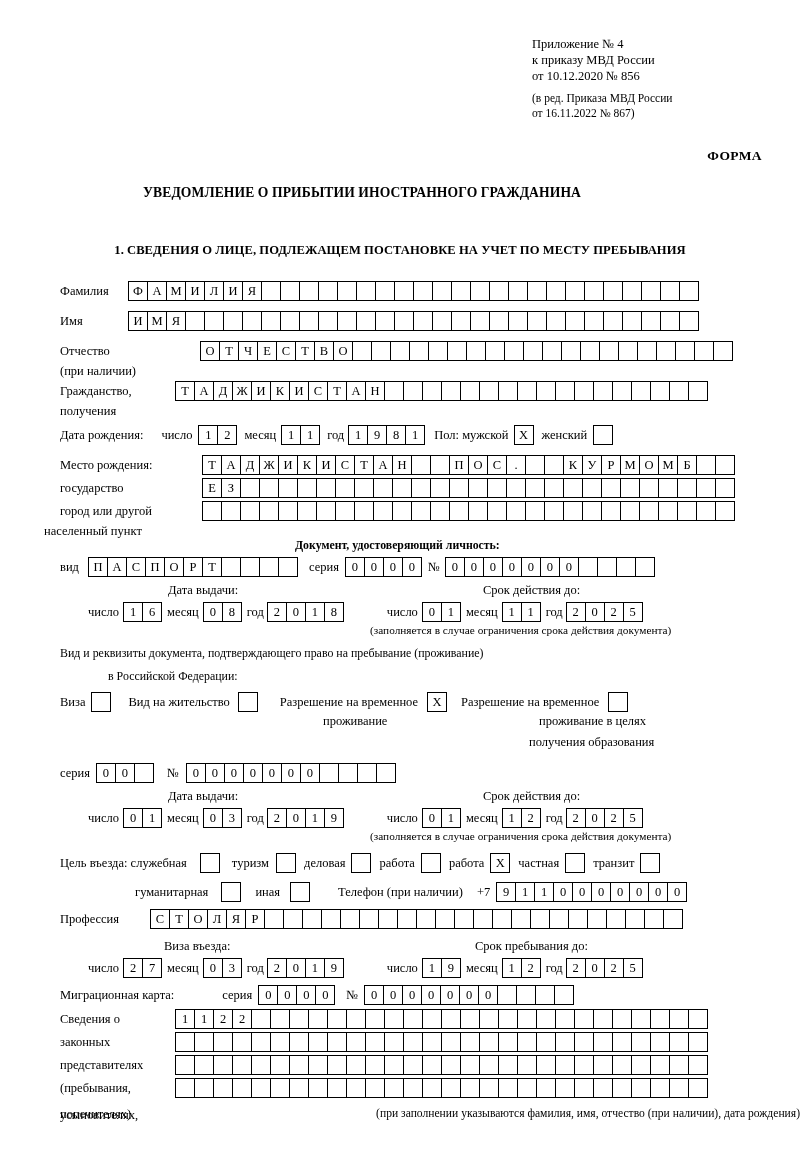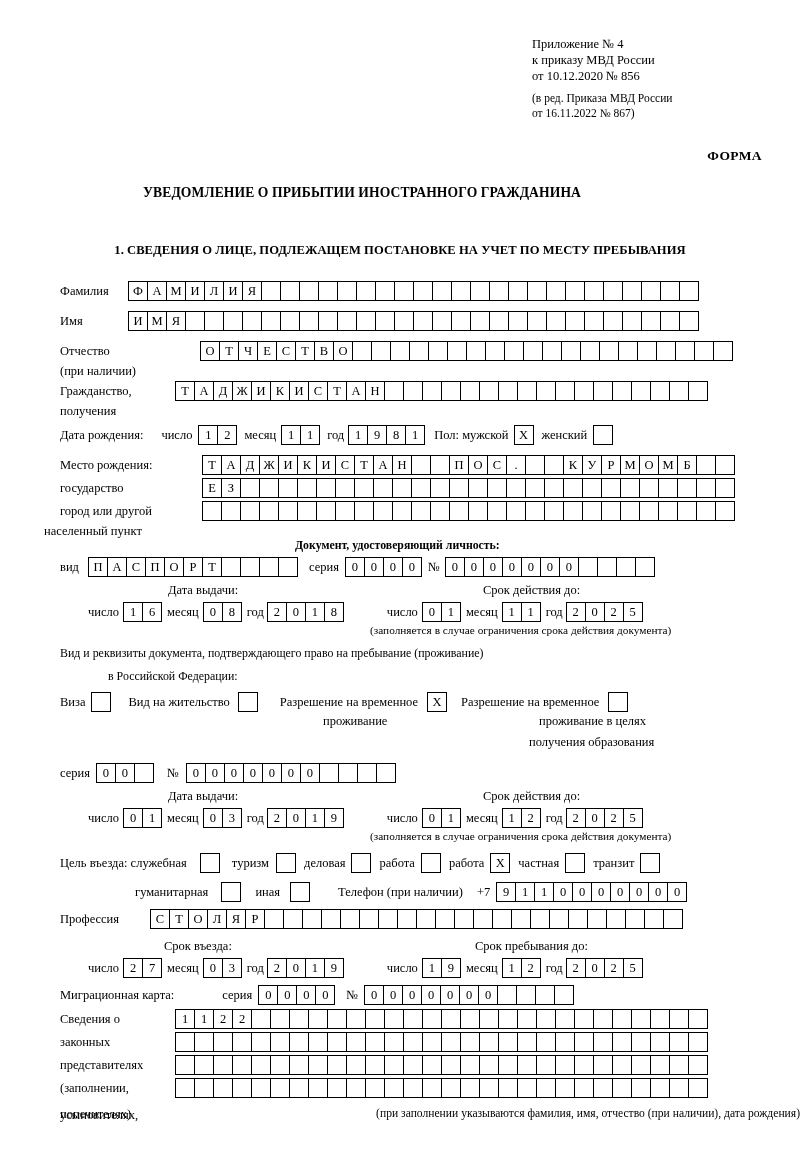--- a/index.html
+++ b/index.html
@@ -678,21 +678,21 @@
         <span class="bx"></span>
         <span class="bx"></span>
         <span class="bx"></span>
         <span class="bx"></span>
         <span class="bx"></span>
         <span class="bx"></span>
       </span>
   </div>
 
   <div class="row" style="top:939px; left:164px;">
-    <span class="lbl">Срок въезда:</span>
+    <span class="lbl">Виза въезда:</span>
   </div>
   <div class="row" style="top:939px; left:475px;">
     <span class="lbl">Срок пребывания до:</span>
   </div>
 
   <div class="row" style="top:958px; left:88px;">
     <span class="lbl">число</span>
     <span class="boxes" id="entry-day" style="margin-left:4px;">
         <span class="bx">2</span>
         <span class="bx">7</span>
@@ -846,21 +846,21 @@
         <span class="bx"></span>
         <span class="bx"></span>
         <span class="bx"></span>
         <span class="bx"></span>
         <span class="bx"></span>
         <span class="bx"></span>
         <span class="bx"></span>
       </span>
   </div>
   <div class="row" style="top:1078px; left:60px;">
-    <span class="lbl" style="width:115px;">(заполнении,</span>
+    <span class="lbl" style="width:115px;">(пребывания,</span>
     <span class="boxes" id="legal-row-4">
         <span class="bx"></span>
         <span class="bx"></span>
         <span class="bx"></span>
         <span class="bx"></span>
         <span class="bx"></span>
         <span class="bx"></span>
         <span class="bx"></span>
         <span class="bx"></span>
         <span class="bx"></span>

